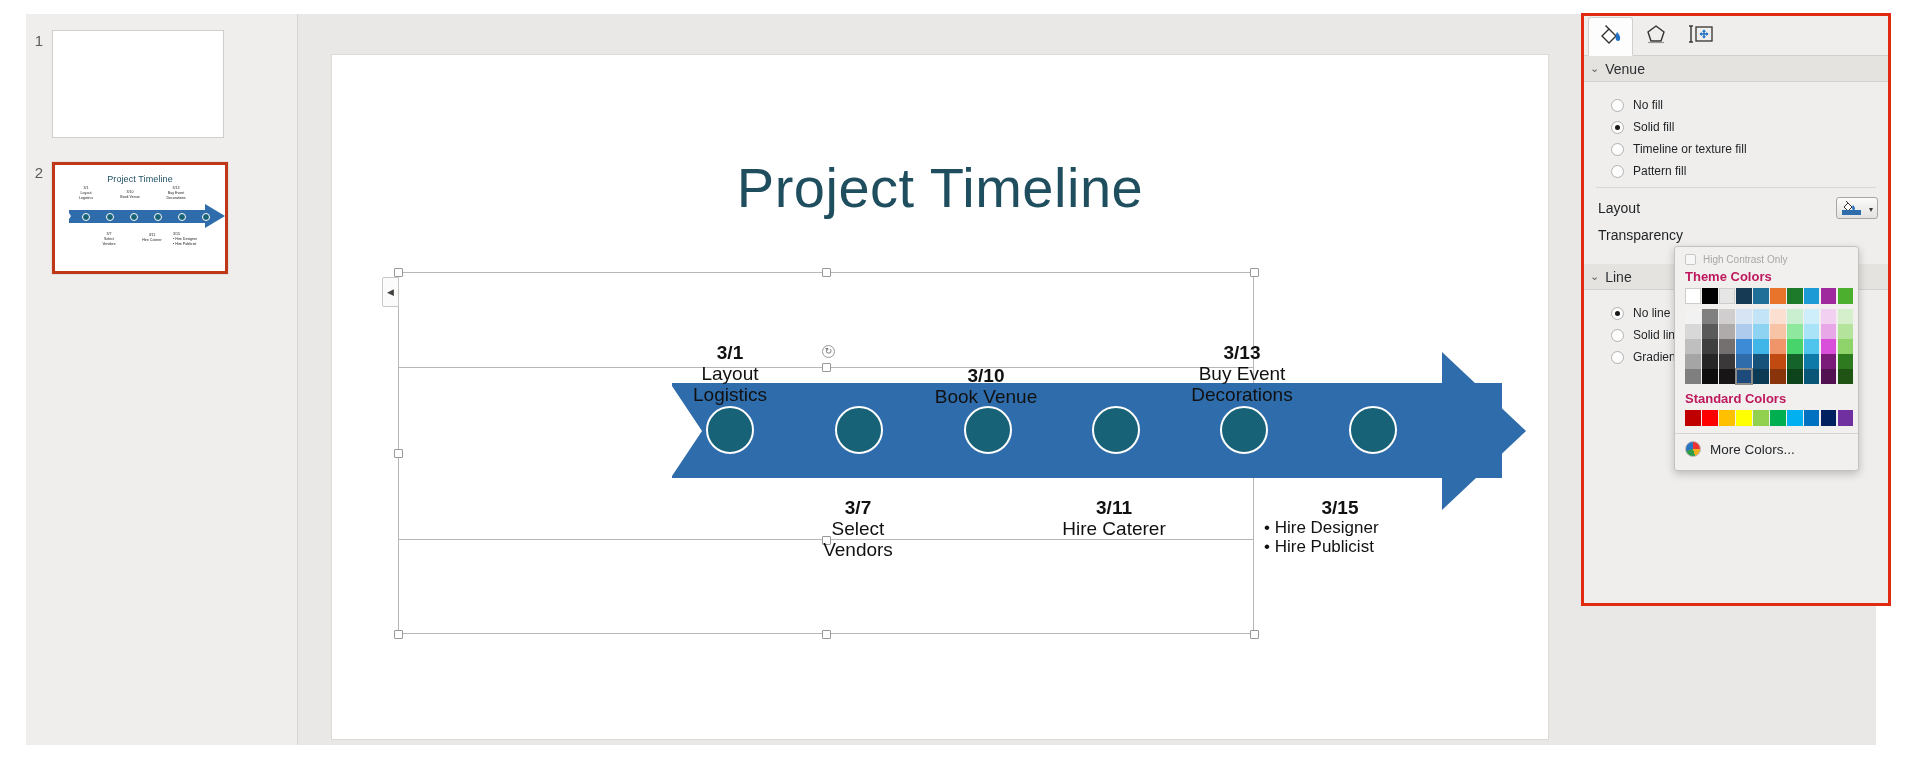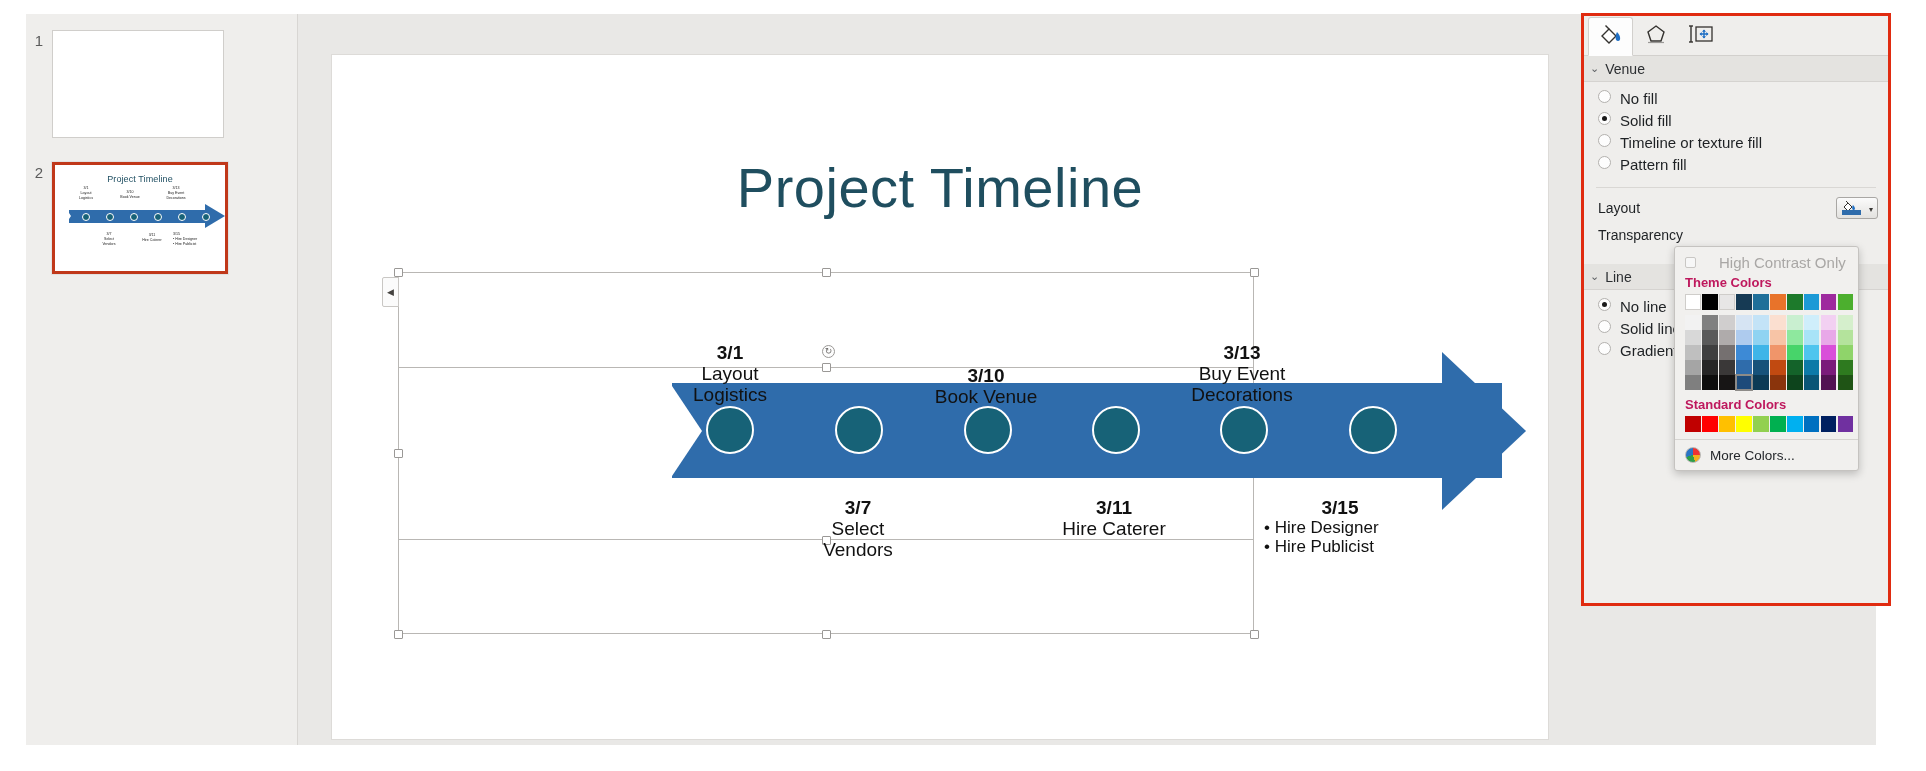--- a/index.html
+++ b/index.html
@@ -187,22 +187,22 @@
     margin-bottom:-1px;
   }
   .sect-head {
     height:26px; background:#e4e3e0;
     border-bottom:1px solid #d5d3d0;
     display:flex; align-items:center;
     font-size:14px; color:#2b2e31; padding-left:6px;
   }
   .chev { font-size:11px; color:#5d6063; margin-right:6px; }
   .opt-row {
-    display:flex; align-items:flex-start; height:22px;
-    padding-left:14px; font-size:15px; color:#1e2124;
+    display:flex; align-items:flex-end; height:22px;
+    padding-left:27px; font-size:12px; color:#1e2124;
   }
   .radio {
     width:13px; height:13px; border-radius:50%;
     background:#fdfdfd; border:1px solid #b3b1ae;
     margin-right:9px; position:relative; flex:none;
   }
   .radio.on::after {
     content:''; position:absolute; left:3px; top:3px;
     width:5px; height:5px; border-radius:50%; background:#1a1a1a;
   }
@@ -230,21 +230,21 @@
     position:absolute; left:1674px; top:246px;
     width:185px; height:225px;
     background:#f1f0ee;
     border:1px solid #c5c3c0;
     border-radius:3px;
     box-shadow:0 3px 9px rgba(0,0,0,0.22);
     z-index:20;
   }
   .hc-row {
     display:flex; align-items:center;
-    padding:7px 0 2px 10px; font-size:15px; color:#a9a7a5;gap:16px;
+    padding:7px 0 2px 10px; font-size:10px; color:#a9a7a5;
   }
   .hc-box {
     width:11px; height:11px; background:#f7f7f7;
     border:1px solid #c9c7c4; border-radius:2px; margin-right:7px;
   }
   .pop-lbl {
     font-size:13px; font-weight:700; color:#be185d;
     padding:2px 0 4px 10px;
   }
   .grid { padding-left:10px; }

